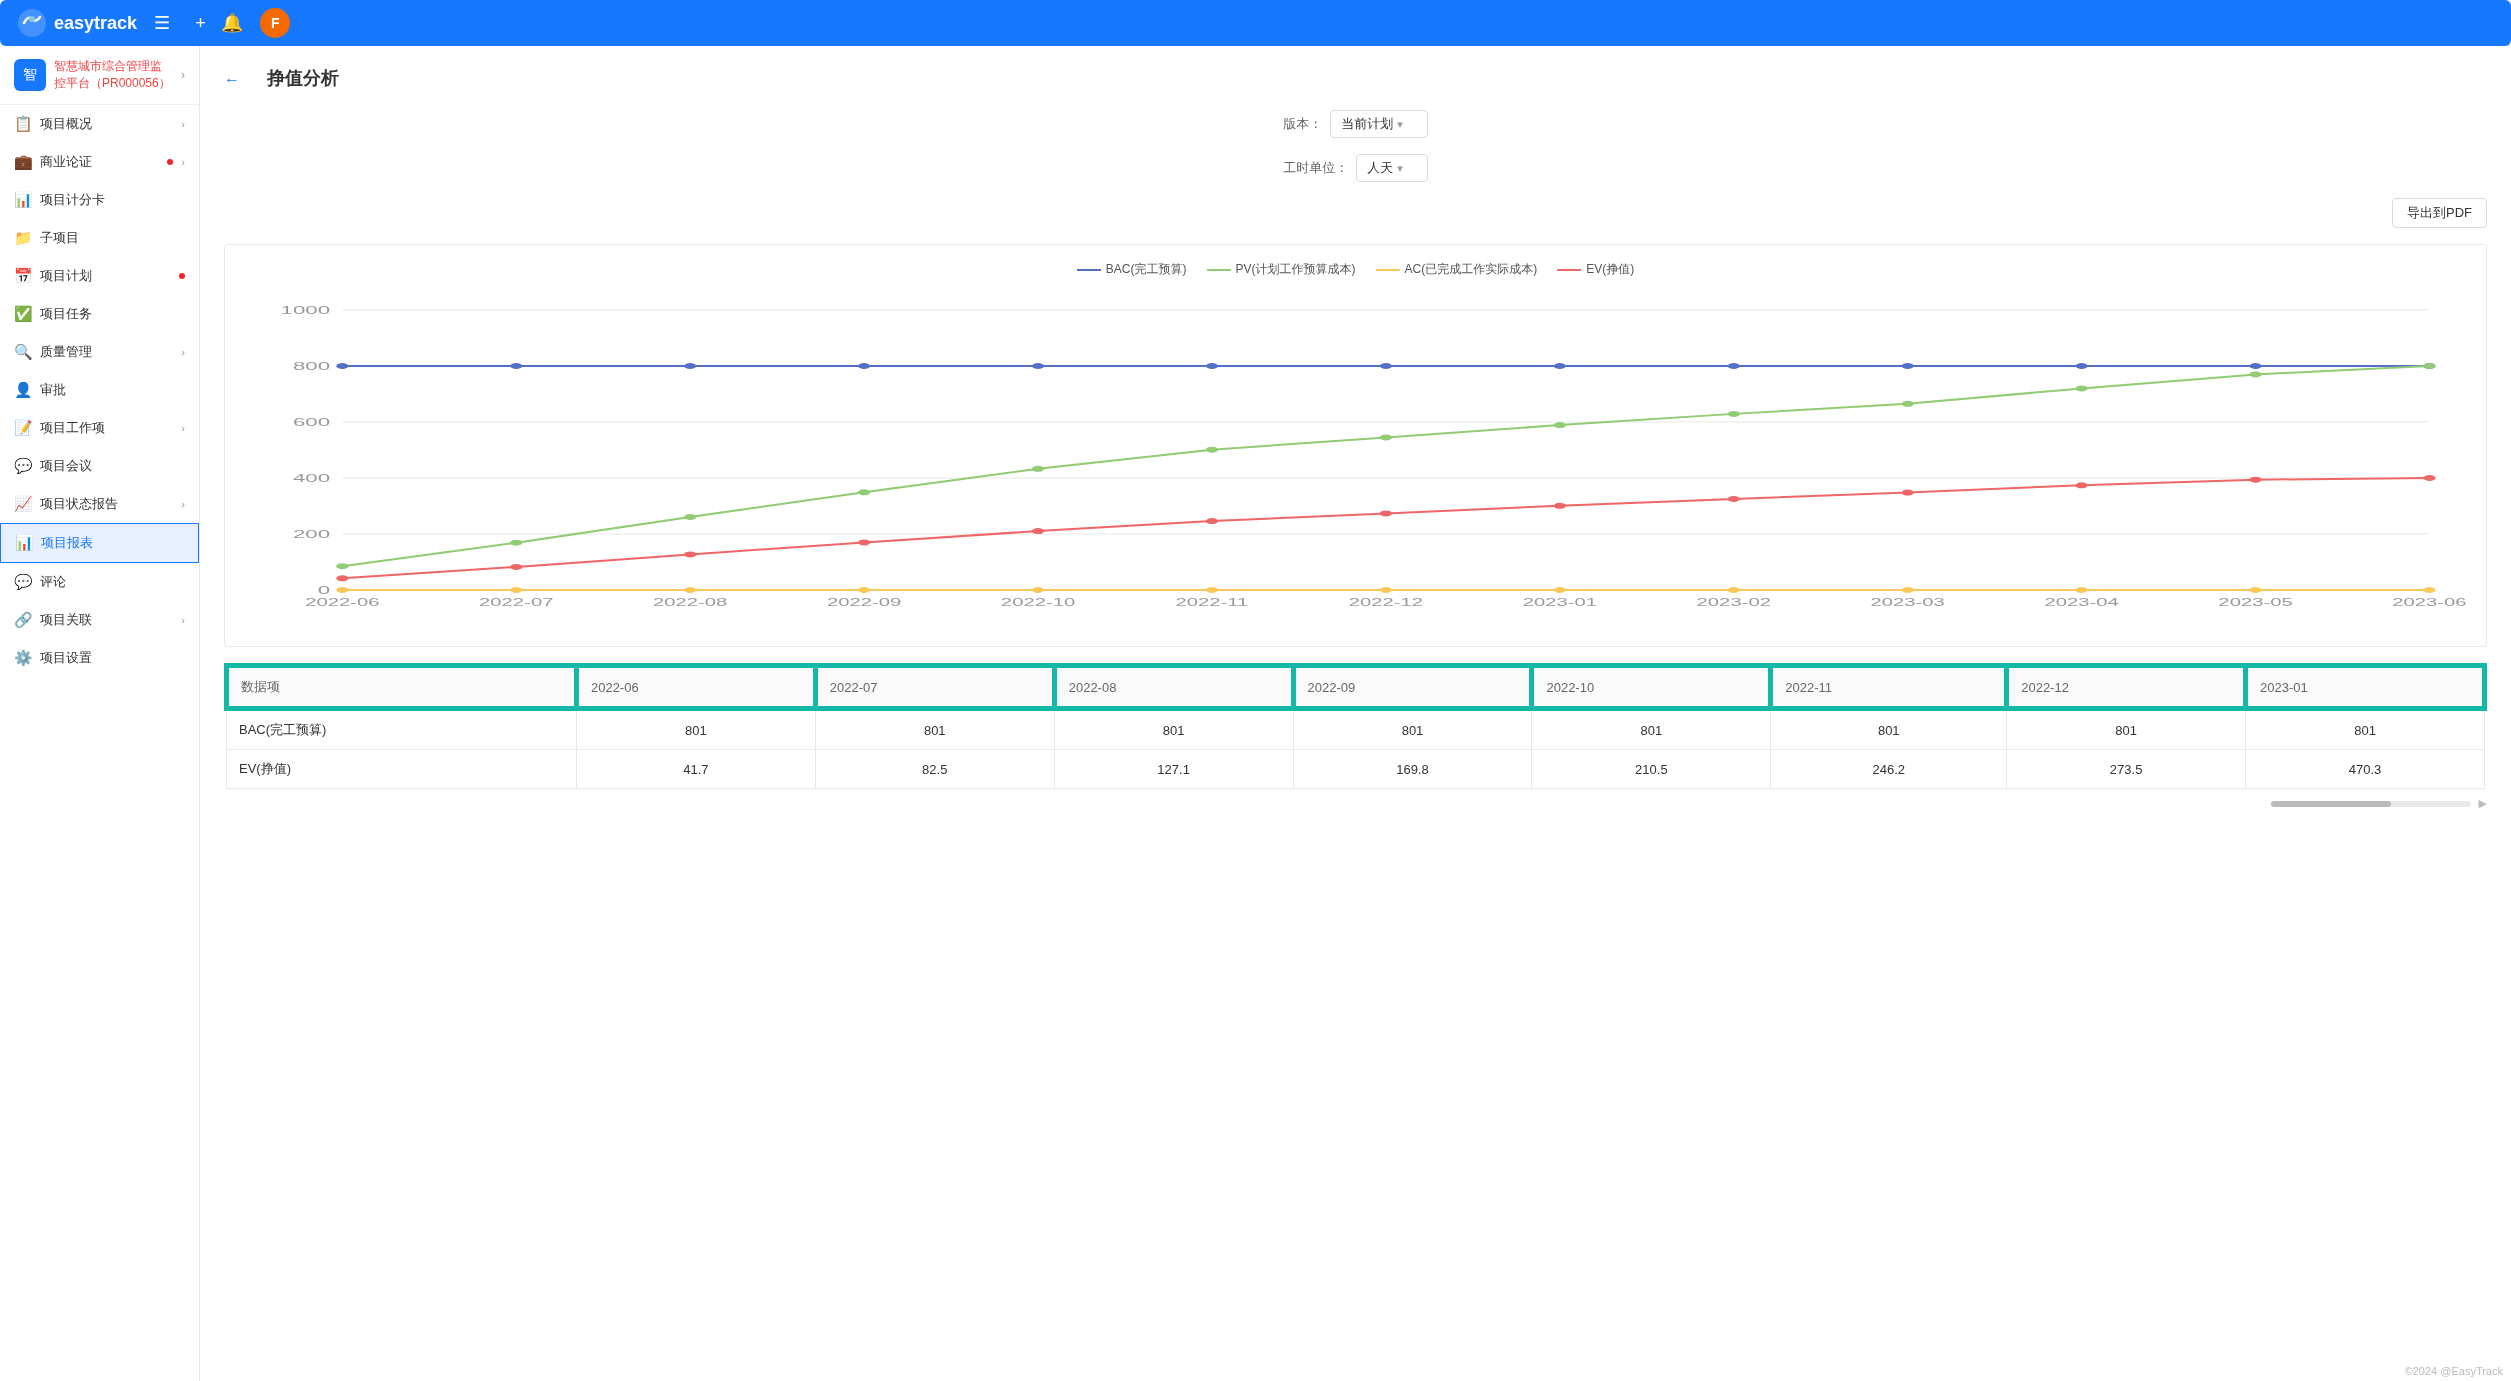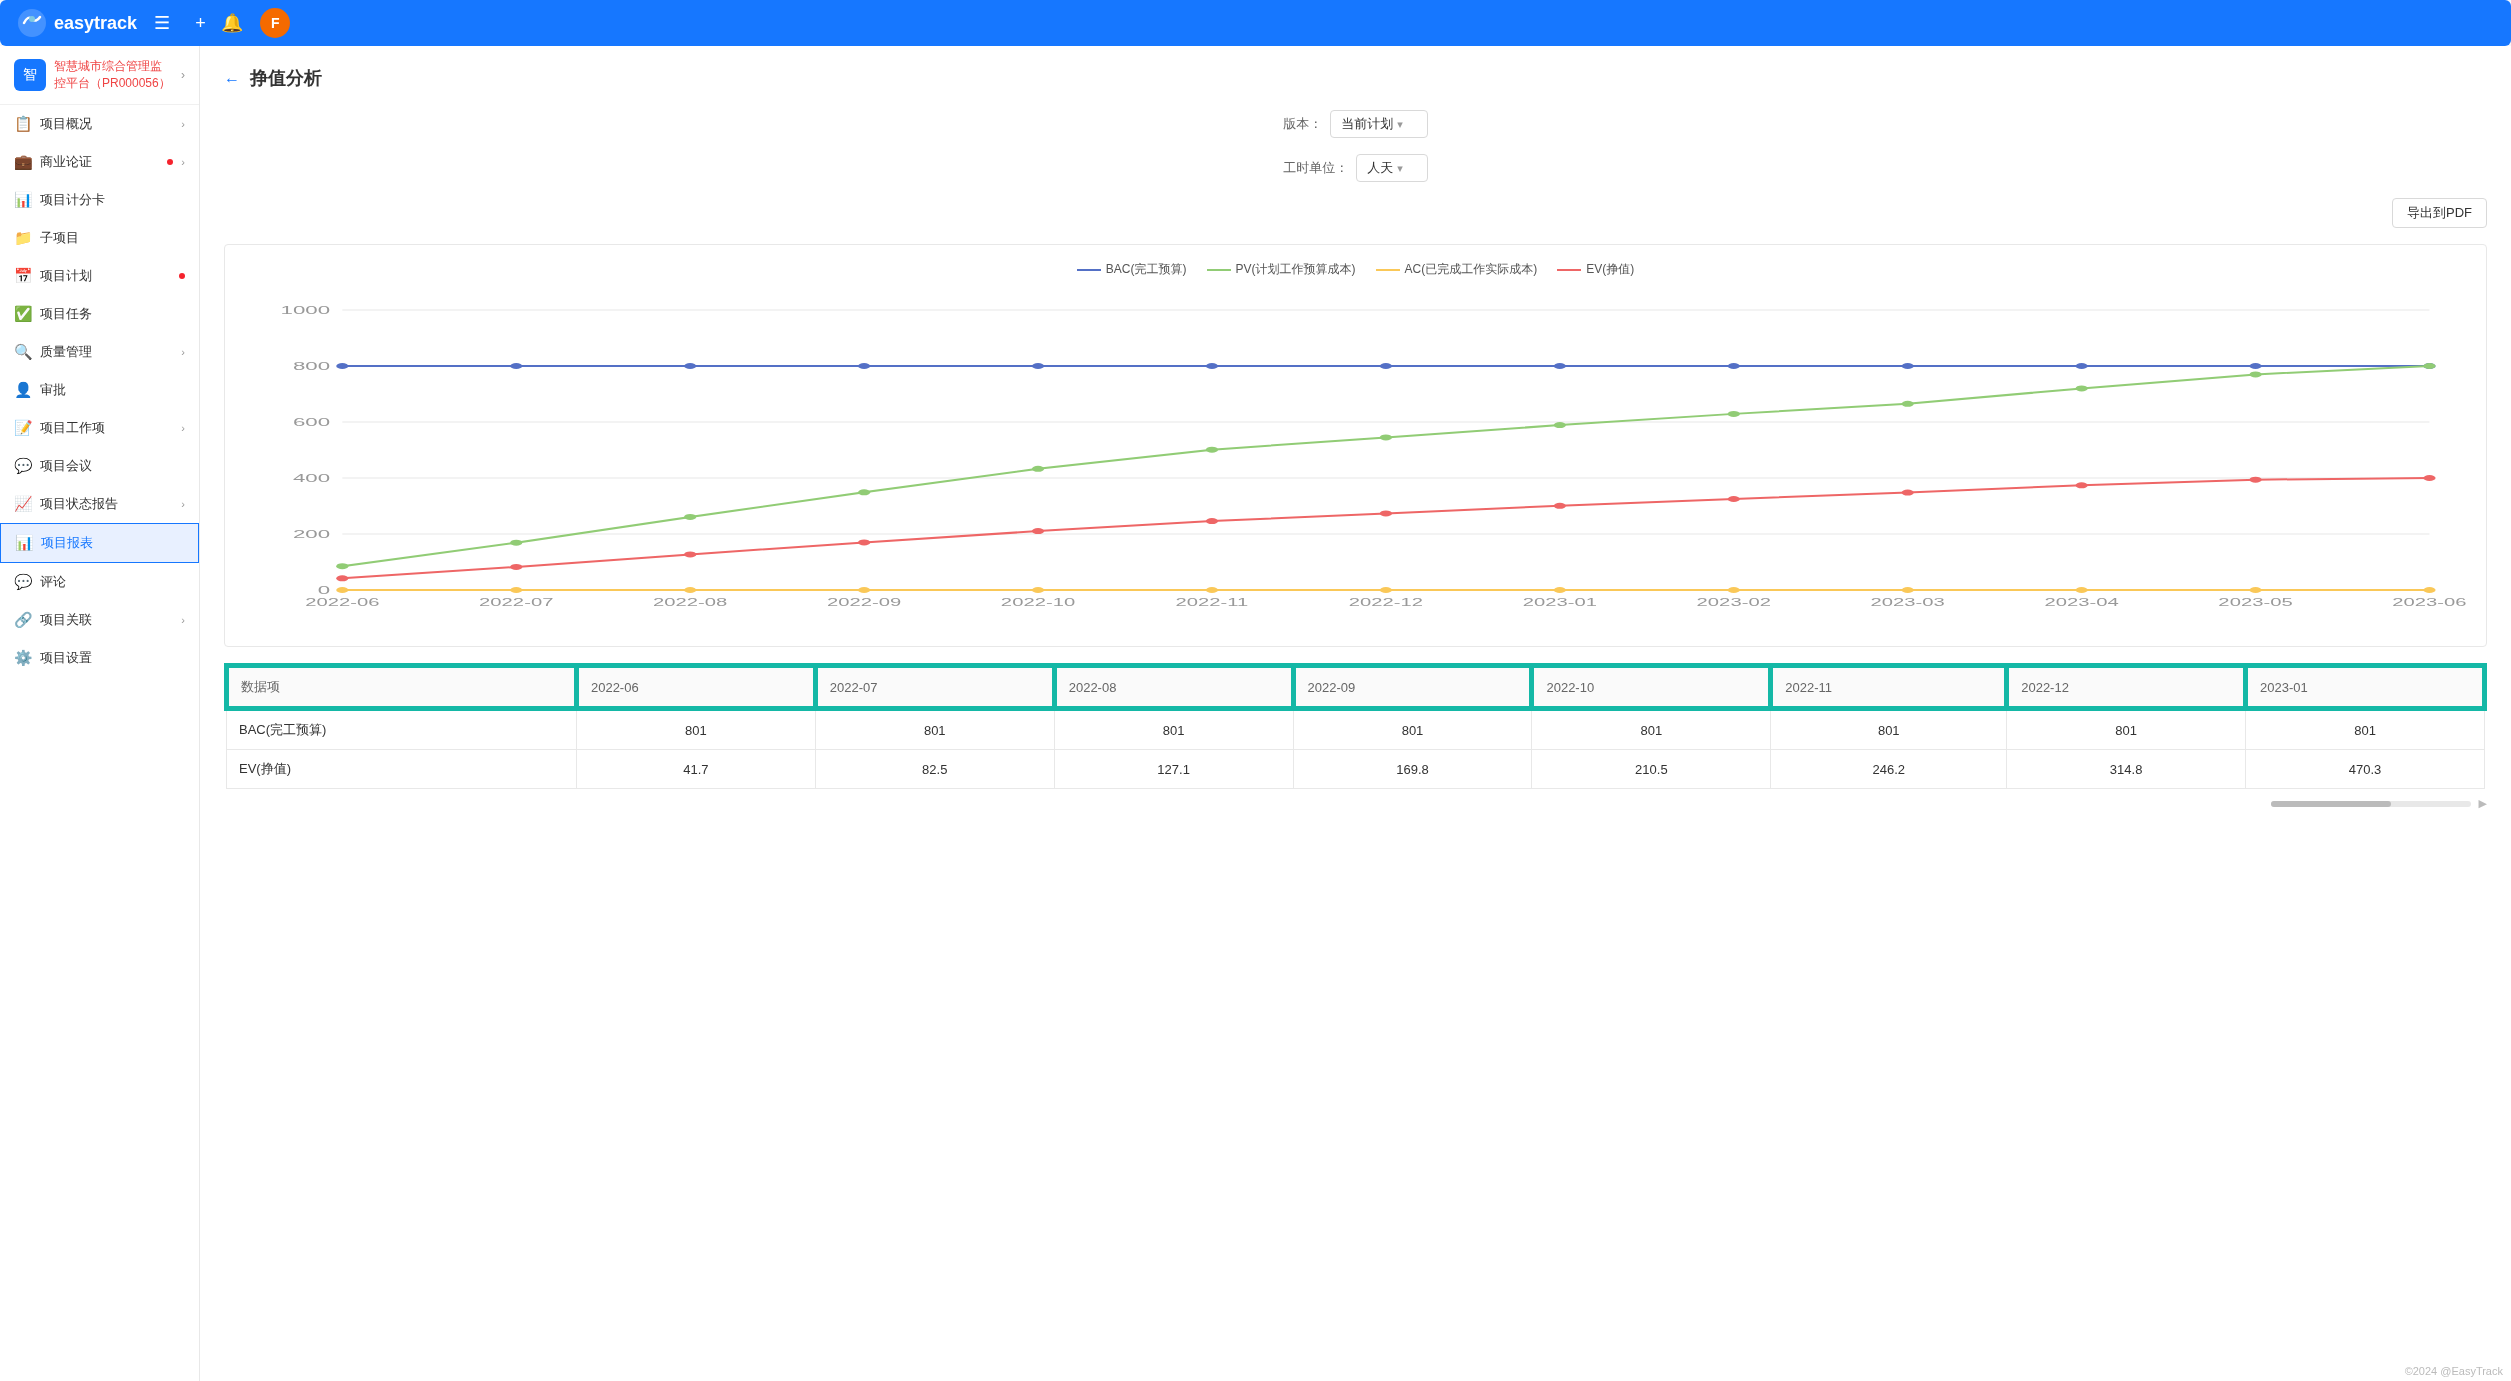--- a/index.html
+++ b/index.html
@@ -118,21 +118,21 @@
 
     
     .page-header {
       display: flex; align-items: center; gap: 10px;
       margin-bottom: 20px;
     }
     .back-btn {
       color: #1677ff; font-size: 16px; cursor: pointer; display: flex; align-items: center;
     }
     .page-title {
-      font-size: 18px; font-weight: 600; color: #333;
+      font-size: 18px; font-weight: 600; color: #333; margin-left: 17px;
     }
 
     
     .controls {
       display: flex; align-items: center; gap: 16px;
       margin-bottom: 16px;
       flex-direction: column;
     }
     .control-group {
       display: flex; align-items: center; gap: 8px;
@@ -509,21 +509,21 @@
               <td>801</td>
             </tr>
             <tr>
               <td class="row-header" style="white-space: pre-line;">EV(挣值)</td>
               <td>41.7</td>
               <td>82.5</td>
               <td>127.1</td>
               <td>169.8</td>
               <td>210.5</td>
               <td>246.2</td>
-              <td>314.8</td>
+              <td>273.5</td>
               <td>470.3</td>
             </tr>
           </tbody>
         </table>
     </div>
 
     <div style="margin-top: 8px; display:flex; align-items:center; justify-content:flex-end;">
       <div style="width:200px; height:6px; background:#e8e8e8; border-radius:3px; margin-right:8px;">
         <div style="width:60%; height:100%; background:#bbb; border-radius:3px;"></div>
       </div>

